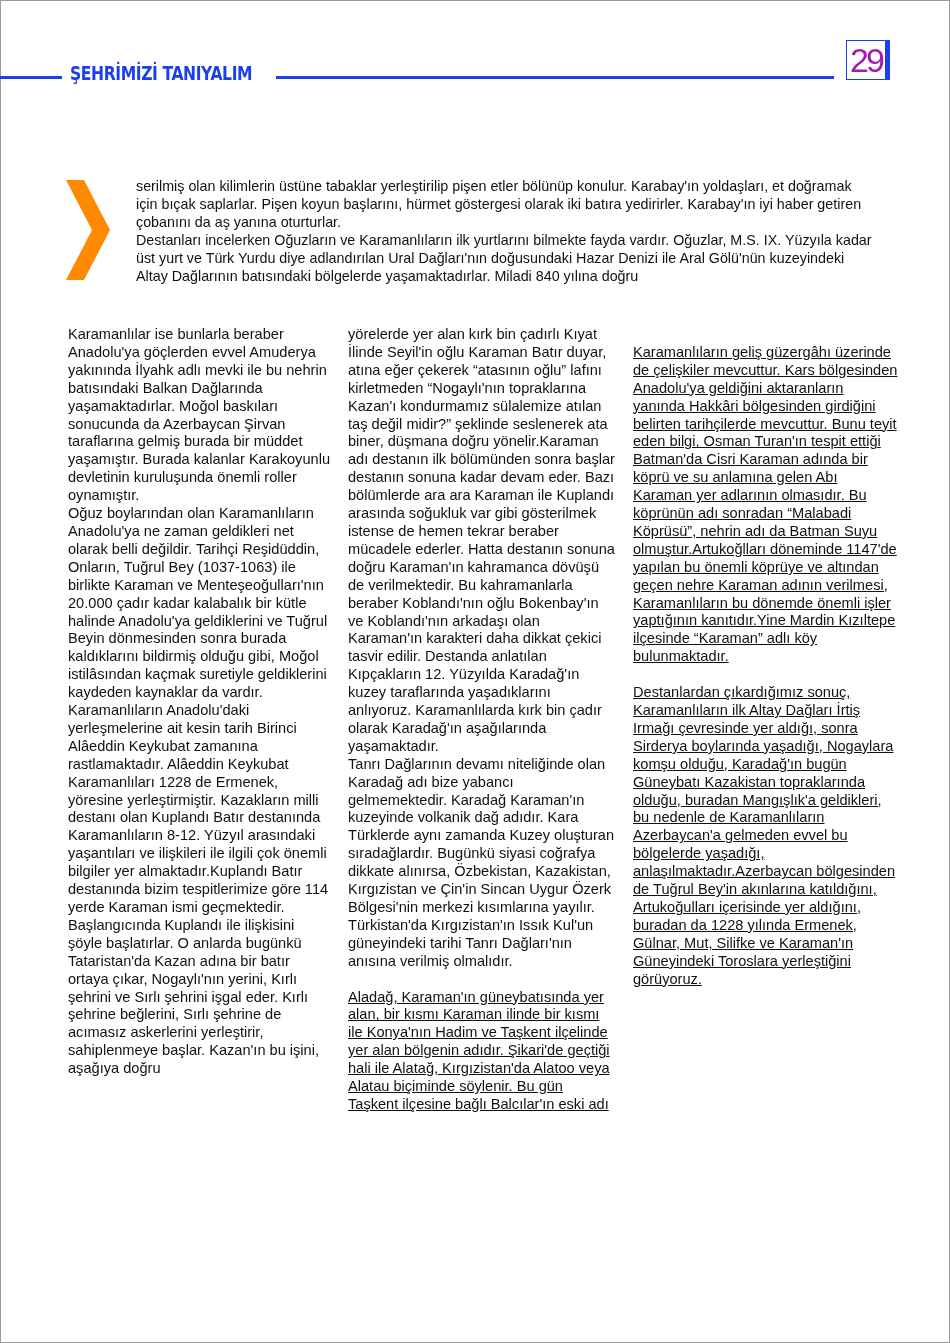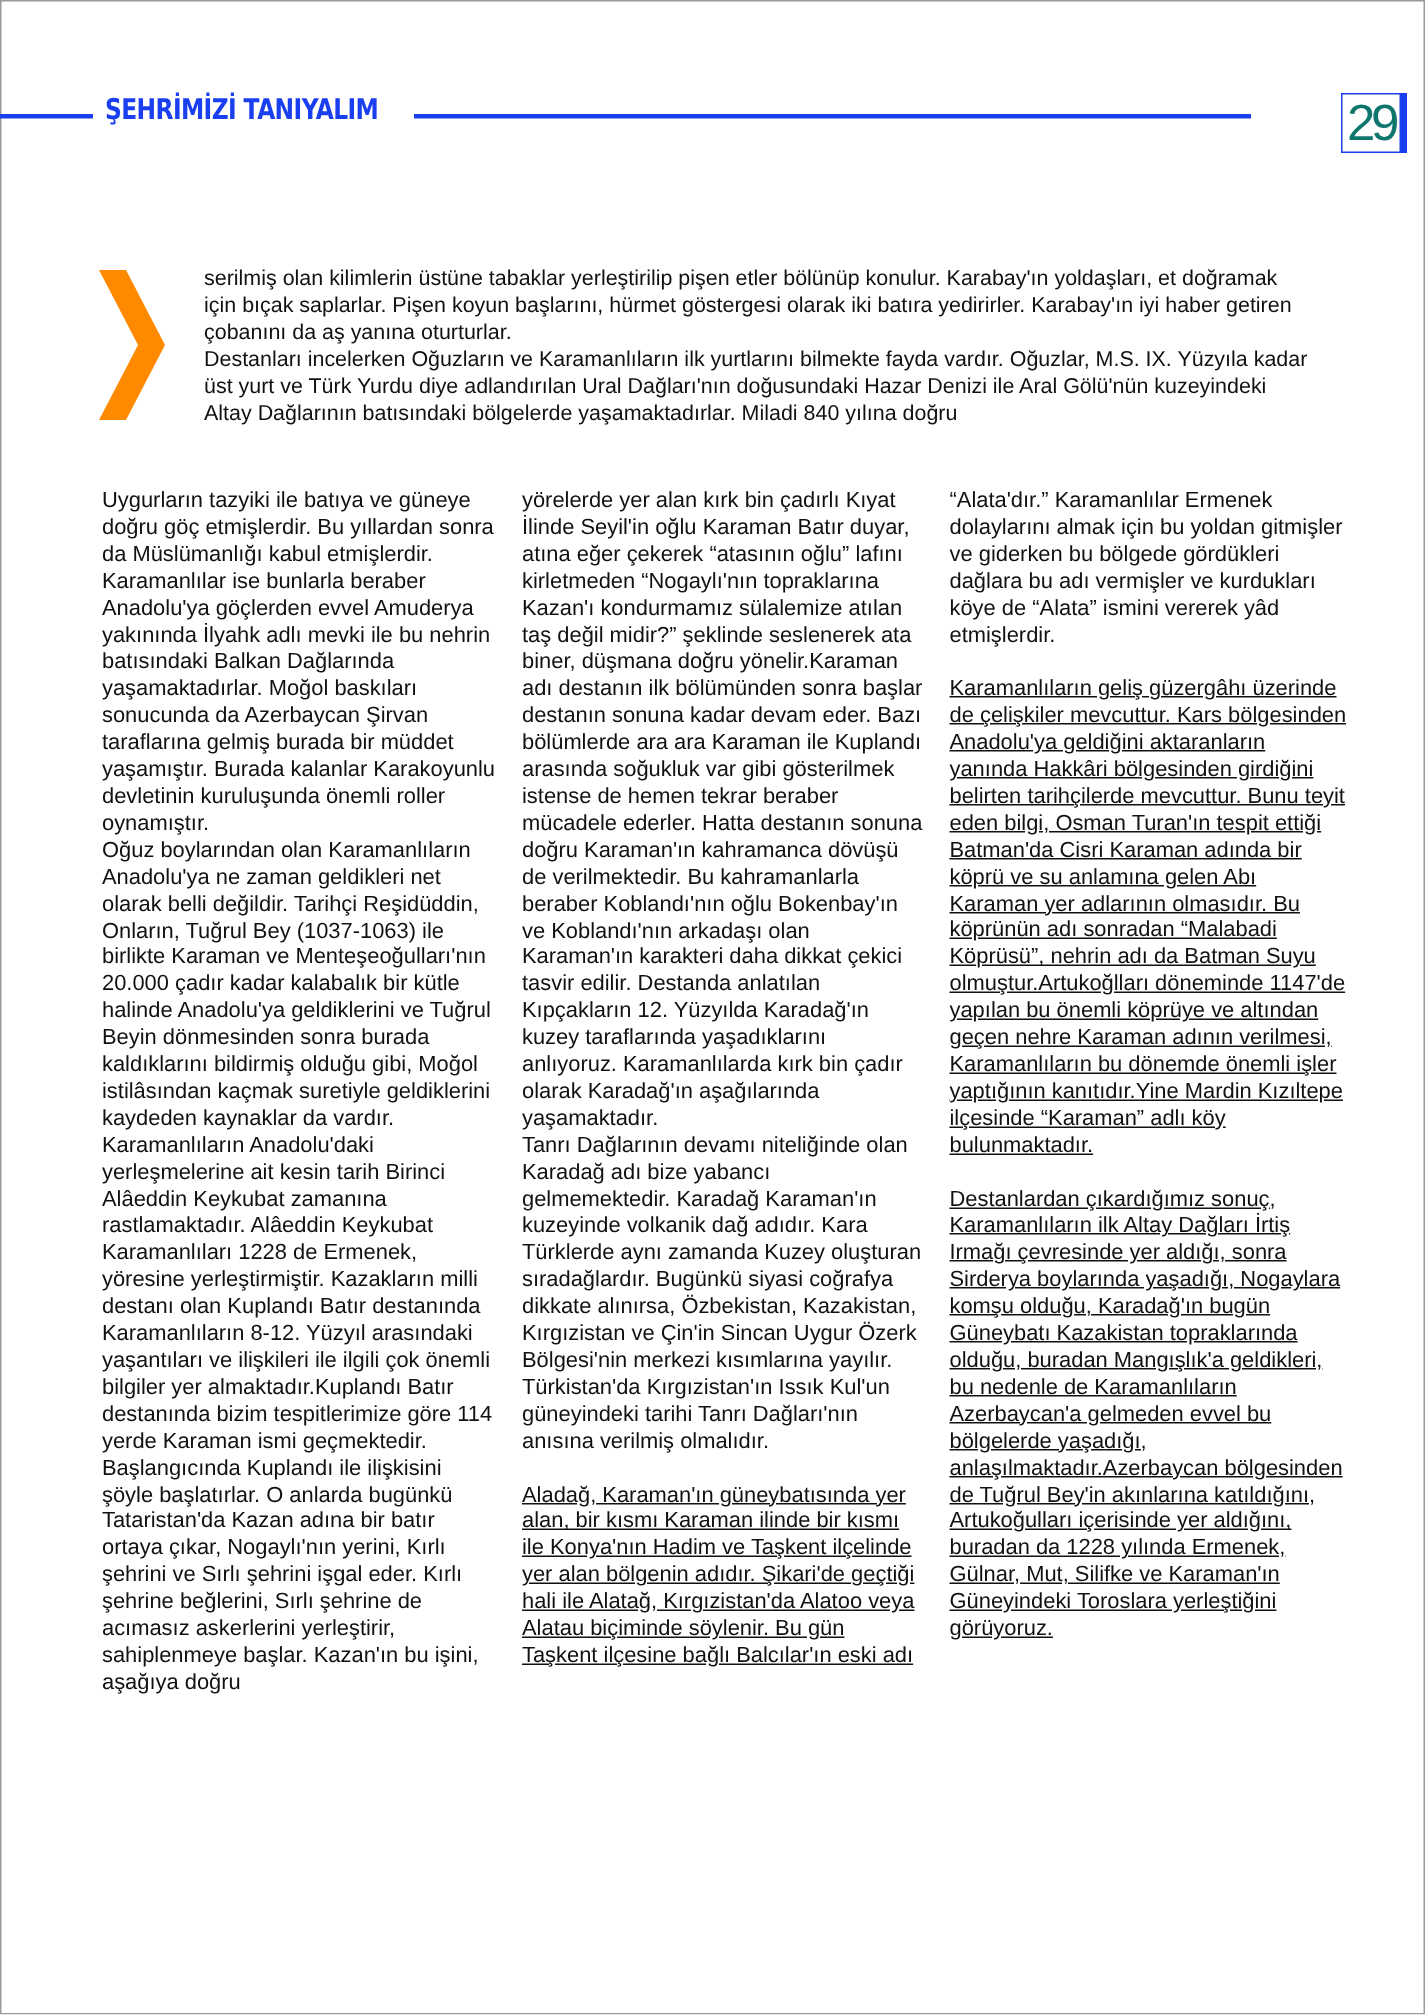--- a/index.html
+++ b/index.html
@@ -6,24 +6,24 @@
   body { width:950px; height:1343px; position:relative; overflow:hidden;
          font-family:"Liberation Sans", sans-serif; color:#111; }
   .page-border { position:absolute; left:0; top:0; width:948px; height:1341px;
                  border:1px solid #9a9a9a; pointer-events:none; }
   .rule { position:absolute; height:3px; background:#1a3ff0; top:76px; }
   .rule.left { left:0; width:62px; }
   .rule.right { left:276px; width:558px; }
   .section-title { position:absolute; left:70px; top:62px; font-family:"DejaVu Sans", sans-serif;
                    font-weight:bold; font-size:19px; color:#1a3ff0; letter-spacing:-0.5px;
                    transform:scaleX(0.82); transform-origin:left center; white-space:nowrap; }
-  .page-num { position:absolute; left:846px; top:62px; width:44px; height:40px;
+  .page-num { position:absolute; left:846px; top:40px; width:44px; height:40px;
               border:1.5px solid #1a3ff0; border-right:5px solid #1a3ff0; box-sizing:border-box;
-              color:#0f766e; font-size:34px; line-height:38px; text-align:center;
-              letter-spacing:-3px; font-family:"Liberation Sans", sans-serif;margin-left:48px; }
+              color:#a21caf; font-size:34px; line-height:38px; text-align:center;
+              letter-spacing:-3px; font-family:"Liberation Sans", sans-serif; }
   .chevron { position:absolute; left:66px; top:180px; width:44px; height:100px; }
   .intro { position:absolute; left:136px; top:178px; width:740px; font-size:14.3px; line-height:17.9px; }
   .intro p { margin:0; }
   .col { position:absolute; top:326px; font-size:14.6px; line-height:17.9px; }
   .col p { margin:0; }
   .col p.gap { margin-top:17.9px;text-decoration:underline; }
   .col1 { left:68px; width:262px; }
   .col2 { left:348px; width:268px; }
   .col3 { left:633px; width:265px; }
 </style>
@@ -40,28 +40,26 @@
 <svg class="chevron" viewBox="0 0 44 100">
   <polygon points="0,0 18,0 44,50 18,100 0,100 26,50" fill="#ff8a00"></polygon>
 </svg>
 
 <div class="intro">
   <p>serilmiş olan kilimlerin üstüne tabaklar yerleştirilip pişen etler bölünüp konulur. Karabay'ın yoldaşları, et doğramak için bıçak saplarlar. Pişen koyun başlarını, hürmet göstergesi olarak iki batıra yedirirler. Karabay'ın iyi haber getiren çobanını da aş yanına oturturlar.</p>
   <p>Destanları incelerken Oğuzların ve Karamanlıların ilk yurtlarını bilmekte fayda vardır. Oğuzlar, M.S. IX. Yüzyıla kadar üst yurt ve Türk Yurdu diye adlandırılan Ural Dağları'nın doğusundaki Hazar Denizi ile Aral Gölü'nün kuzeyindeki Altay Dağlarının batısındaki bölgelerde yaşamaktadırlar. Miladi 840 yılına doğru</p>
 </div>
 
 <div class="col col1">
-  <p>Uygurların tazyiki ile batıya ve güneye doğru göç etmişlerdir. Bu yıllardan sonra da Müslümanlığı kabul etmişlerdir.</p>
   <p>Karamanlılar ise bunlarla beraber Anadolu'ya göçlerden evvel Amuderya yakınında İlyahk adlı mevki ile bu nehrin batısındaki Balkan Dağlarında yaşamaktadırlar. Moğol baskıları sonucunda da Azerbaycan Şirvan taraflarına gelmiş burada bir müddet yaşamıştır. Burada kalanlar Karakoyunlu devletinin kuruluşunda önemli roller oynamıştır.</p>
   <p>Oğuz boylarından olan Karamanlıların Anadolu'ya ne zaman geldikleri net olarak belli değildir. Tarihçi Reşidüddin, Onların, Tuğrul Bey (1037-1063) ile birlikte Karaman ve Menteşeoğulları'nın 20.000 çadır kadar kalabalık bir kütle halinde Anadolu'ya geldiklerini ve Tuğrul Beyin dönmesinden sonra burada kaldıklarını bildirmiş olduğu gibi, Moğol istilâsından kaçmak suretiyle geldiklerini kaydeden kaynaklar da vardır. Karamanlıların Anadolu'daki yerleşmelerine ait kesin tarih Birinci Alâeddin Keykubat zamanına rastlamaktadır. Alâeddin Keykubat Karamanlıları 1228 de Ermenek, yöresine yerleştirmiştir. Kazakların milli destanı olan Kuplandı Batır destanında Karamanlıların 8-12. Yüzyıl arasındaki yaşantıları ve ilişkileri ile ilgili çok önemli bilgiler yer almaktadır.Kuplandı Batır destanında bizim tespitlerimize göre 114 yerde Karaman ismi geçmektedir. Başlangıcında Kuplandı ile ilişkisini şöyle başlatırlar.   O anlarda bugünkü Tataristan'da Kazan adına bir batır ortaya çıkar, Nogaylı'nın yerini, Kırlı şehrini ve Sırlı şehrini işgal eder. Kırlı şehrine beğlerini, Sırlı şehrine de acımasız askerlerini yerleştirir, sahiplenmeye başlar. Kazan'ın bu işini, aşağıya doğru</p>
 </div>
 
 <div class="col col2">
   <p>yörelerde yer alan kırk bin çadırlı Kıyat İlinde Seyil'in oğlu Karaman Batır duyar, atına eğer çekerek “atasının oğlu” lafını kirletmeden “Nogaylı'nın topraklarına Kazan'ı kondurmamız sülalemize atılan taş değil midir?” şeklinde seslenerek ata biner, düşmana doğru yönelir.Karaman adı destanın ilk bölümünden sonra başlar destanın sonuna kadar devam eder. Bazı bölümlerde ara ara Karaman ile Kuplandı arasında soğukluk var gibi gösterilmek istense de hemen tekrar beraber mücadele ederler. Hatta destanın sonuna doğru Karaman'ın kahramanca dövüşü de verilmektedir. Bu kahramanlarla beraber Koblandı'nın oğlu Bokenbay'ın ve Koblandı'nın arkadaşı olan Karaman'ın karakteri daha dikkat çekici tasvir edilir. Destanda anlatılan Kıpçakların 12. Yüzyılda Karadağ'ın kuzey taraflarında yaşadıklarını anlıyoruz. Karamanlılarda kırk bin çadır olarak Karadağ'ın aşağılarında yaşamaktadır.</p>
   <p>Tanrı Dağlarının devamı niteliğinde olan Karadağ adı bize yabancı gelmemektedir. Karadağ Karaman'ın kuzeyinde volkanik dağ adıdır. Kara Türklerde aynı zamanda Kuzey oluşturan sıradağlardır. Bugünkü siyasi coğrafya dikkate alınırsa, Özbekistan, Kazakistan, Kırgızistan ve Çin'in Sincan Uygur Özerk Bölgesi'nin merkezi kısımlarına yayılır. Türkistan'da Kırgızistan'ın Issık Kul'un güneyindeki tarihi Tanrı Dağları'nın anısına verilmiş olmalıdır.</p>
   <p class="gap">Aladağ, Karaman'ın güneybatısında yer alan, bir kısmı Karaman ilinde bir kısmı ile Konya'nın Hadim ve Taşkent ilçelinde yer alan bölgenin adıdır. Şikari'de geçtiği hali ile Alatağ, Kırgızistan'da Alatoo veya Alatau biçiminde söylenir. Bu gün Taşkent ilçesine bağlı Balcılar'ın eski adı</p>
 </div>
 
 <div class="col col3">
-  <p>“Alata'dır.”  Karamanlılar Ermenek dolaylarını almak için bu yoldan gitmişler ve giderken bu bölgede gördükleri dağlara bu adı vermişler ve kurdukları köye de “Alata” ismini vererek yâd etmişlerdir.</p>
   <p class="gap">Karamanlıların geliş güzergâhı üzerinde de çelişkiler mevcuttur. Kars bölgesinden Anadolu'ya geldiğini aktaranların yanında Hakkâri bölgesinden girdiğini belirten tarihçilerde mevcuttur. Bunu teyit eden bilgi, Osman Turan'ın tespit ettiği Batman'da Cisri Karaman adında bir köprü ve su anlamına gelen Abı Karaman yer adlarının olmasıdır. Bu köprünün adı sonradan “Malabadi Köprüsü”, nehrin adı da Batman Suyu olmuştur.Artukoğlları döneminde 1147'de yapılan bu önemli köprüye ve altından geçen nehre Karaman adının verilmesi, Karamanlıların bu dönemde önemli işler yaptığının kanıtıdır.Yine Mardin Kızıltepe ilçesinde “Karaman” adlı köy bulunmaktadır.</p>
   <p class="gap">Destanlardan çıkardığımız sonuç, Karamanlıların ilk Altay Dağları İrtiş Irmağı çevresinde yer aldığı, sonra Sirderya boylarında yaşadığı, Nogaylara komşu olduğu, Karadağ'ın bugün Güneybatı Kazakistan topraklarında olduğu, buradan Mangışlık'a geldikleri, bu nedenle de Karamanlıların Azerbaycan'a gelmeden evvel bu bölgelerde yaşadığı, anlaşılmaktadır.Azerbaycan bölgesinden de Tuğrul Bey'in akınlarına katıldığını, Artukoğulları içerisinde yer aldığını, buradan da 1228 yılında Ermenek, Gülnar, Mut, Silifke ve Karaman'ın Güneyindeki Toroslara yerleştiğini görüyoruz.</p>
 </div>
 
 </body></html>

